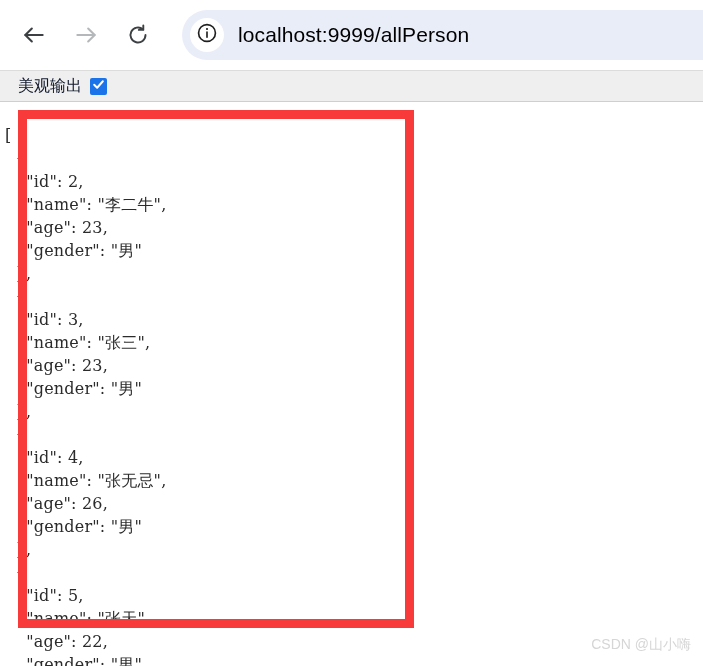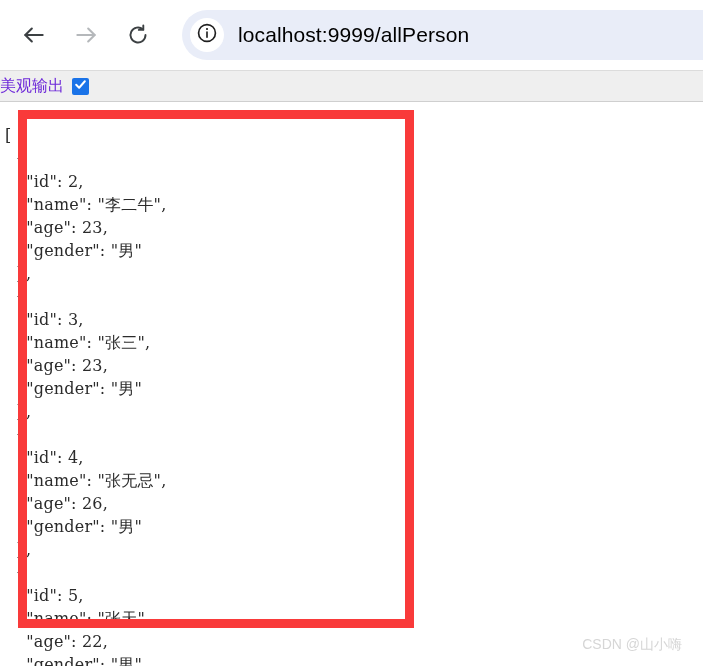--- a/index.html
+++ b/index.html
@@ -81,23 +81,23 @@
     height: 32px;
     background: #efefef;
     border-top: 1px solid #dcdcdc;
     border-bottom: 1px solid #cfcfcf;
     display: flex;
     align-items: center;
     box-sizing: border-box;
   }
   #pretty-print-label {
     font-size: 16px;
-    color: #6d28d9;
-    font-family: "Liberation Sans", sans-serif;
-    margin-left: 0px;
+    color: #0f172a;
+    font-family: "Liberation Sans", sans-serif;
+    margin-left: 18px;
     line-height: 1;
     text-align: right;
   }
   #pretty-print-checkbox {
     width: 17px;
     height: 17px;
     margin-left: 8px;
     background: #1a73e8;
     border-radius: 2px;
     display: flex;
@@ -136,21 +136,21 @@
     width: 396px;
     height: 518px;
     border: 9px solid #f93a3a;
     box-sizing: border-box;
     pointer-events: none;
   }
 
   
   #watermark {
     position: absolute;
-    right: 21px;
+    right: 12px;
     bottom: 12px;
     font-size: 14px;
     color: #d6d6d6;
     font-family: "Liberation Sans", sans-serif;
     white-space: nowrap;
     margin-left: 16px;
   }
 </style>
 </head>
 <body>

